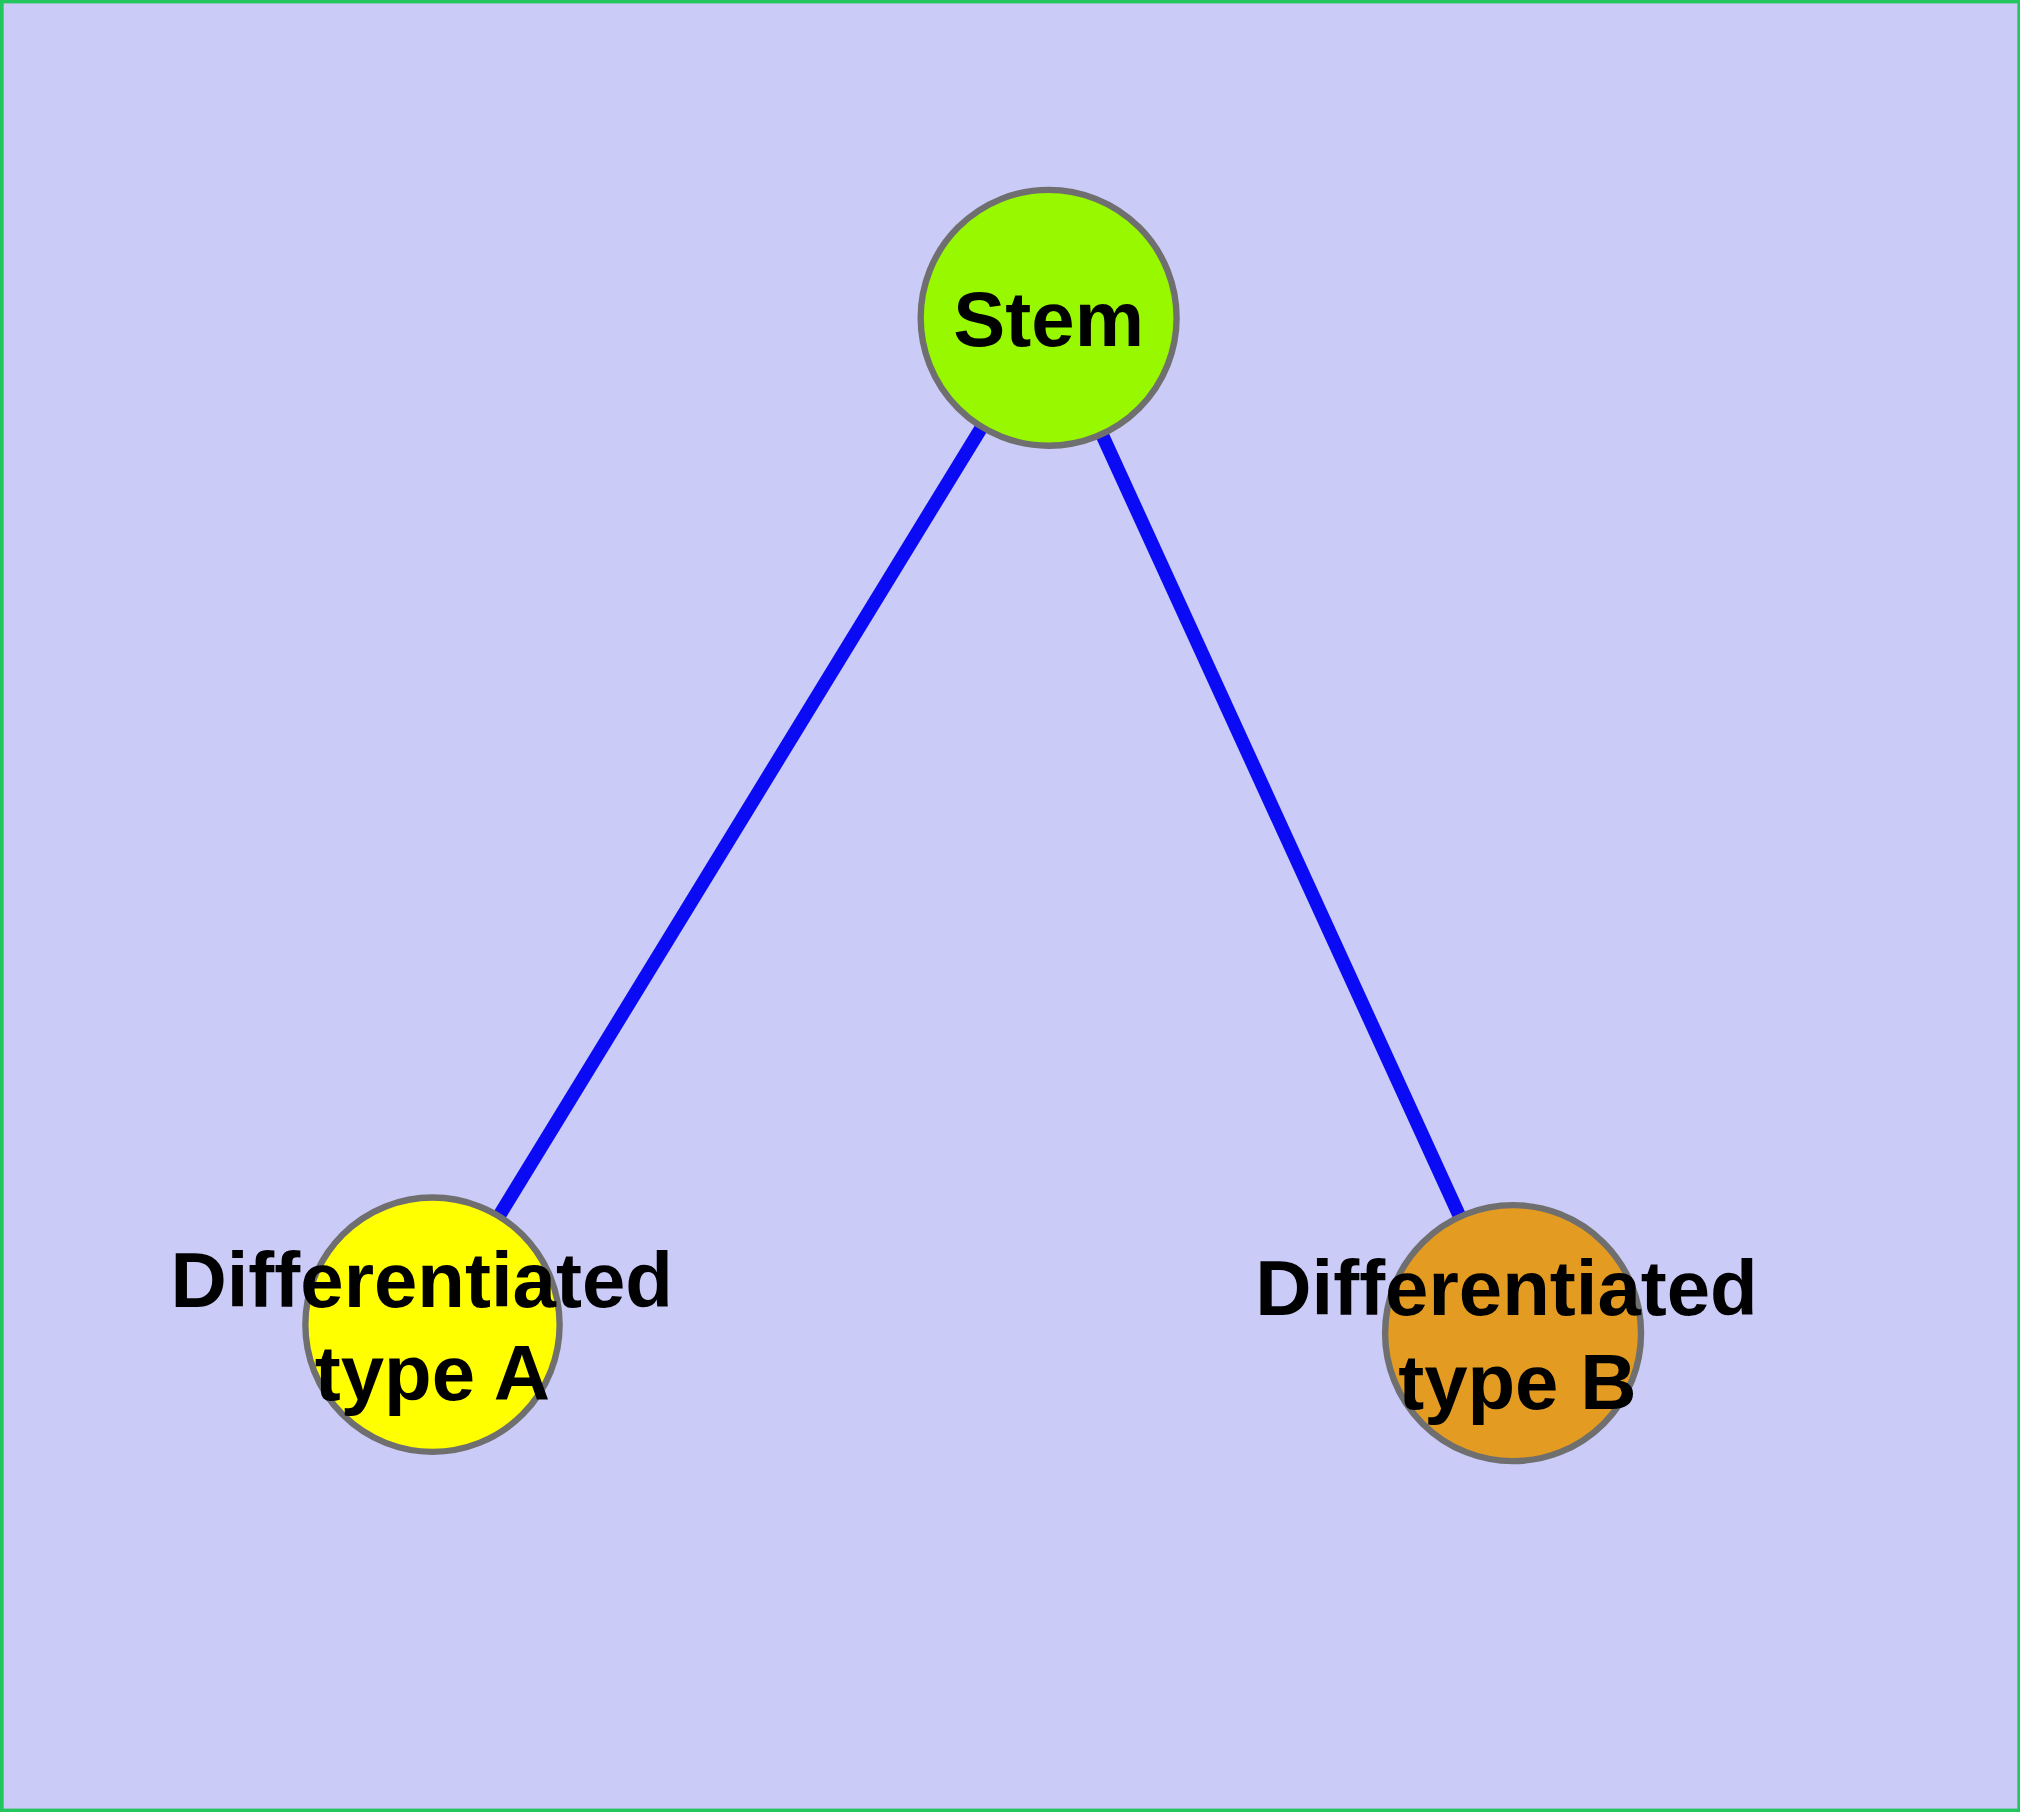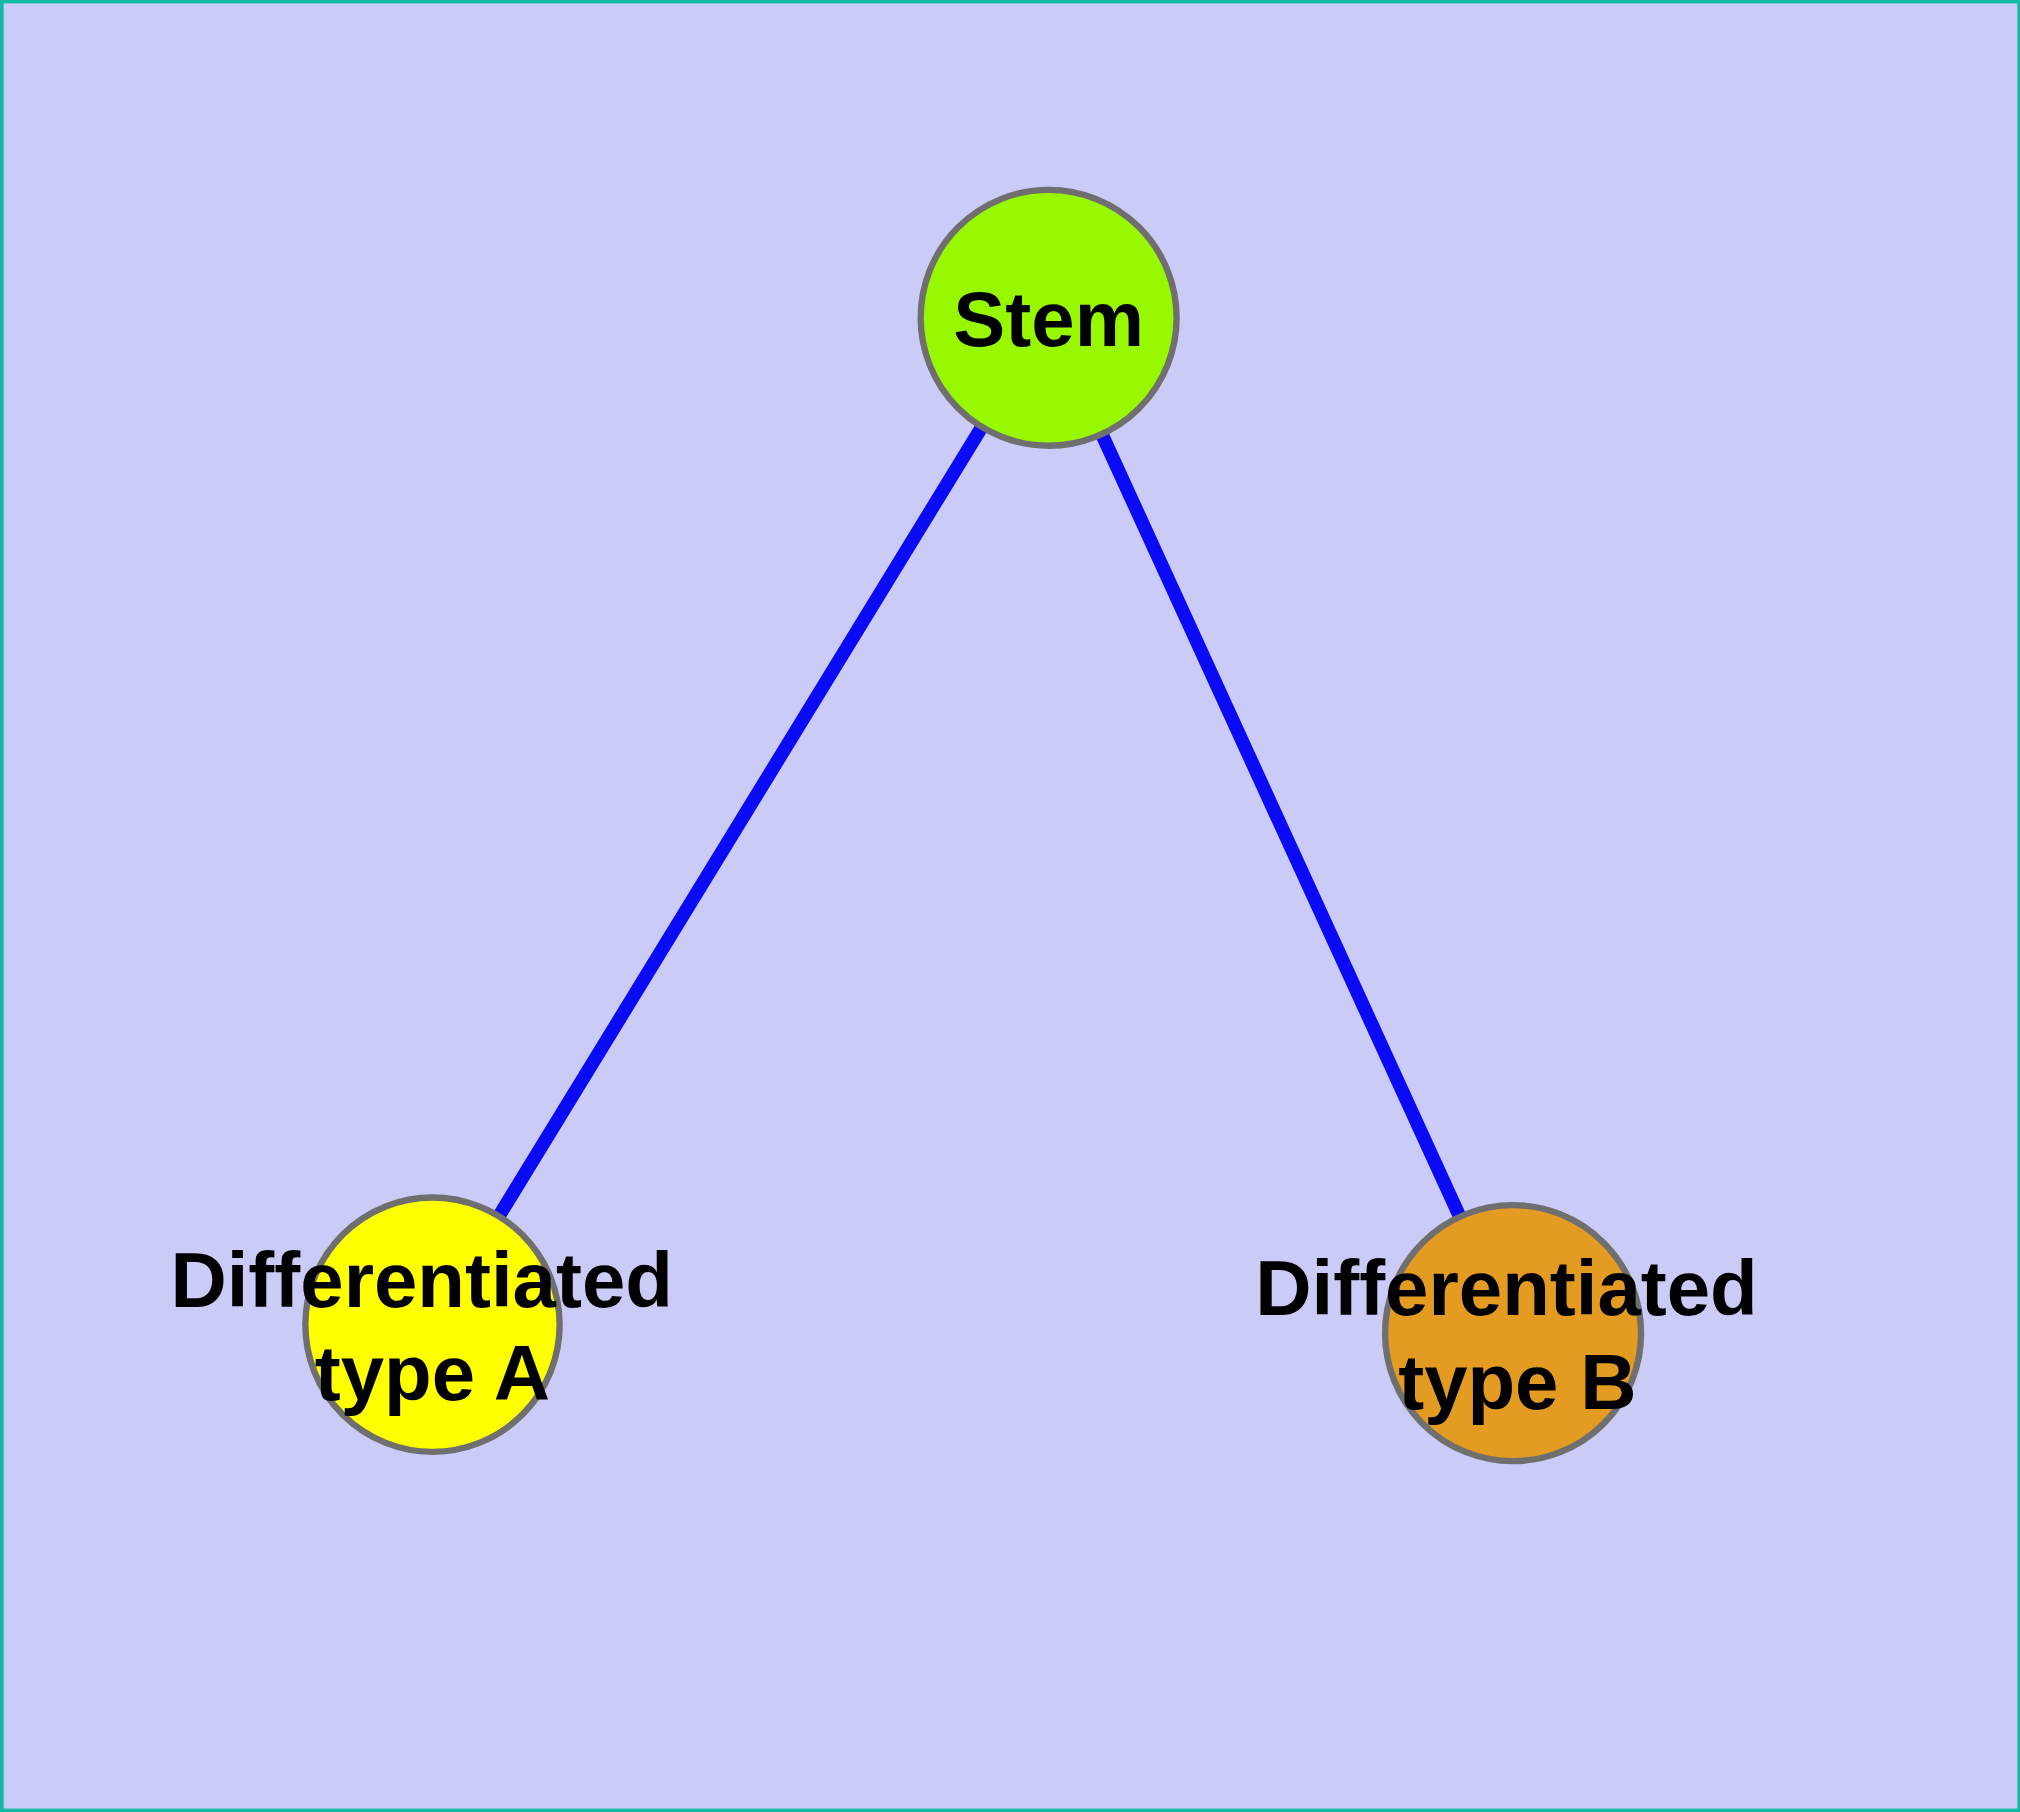--- a/index.html
+++ b/index.html
@@ -4,21 +4,21 @@
 <style>
   html, body {
     margin: 0;
     padding: 0;
     background: #ffffff;
   }
   .canvas {
     position: relative;
     width: 2021px;
     height: 1812px;
-    background: #14b8a6;
+    background: #22c55e;
     overflow: hidden;
   }
   svg {
     display: block;
     width: 2021px;
     height: 1812px;
   }
   .edge {
     stroke-width: 16px;
     stroke-linecap: butt;

